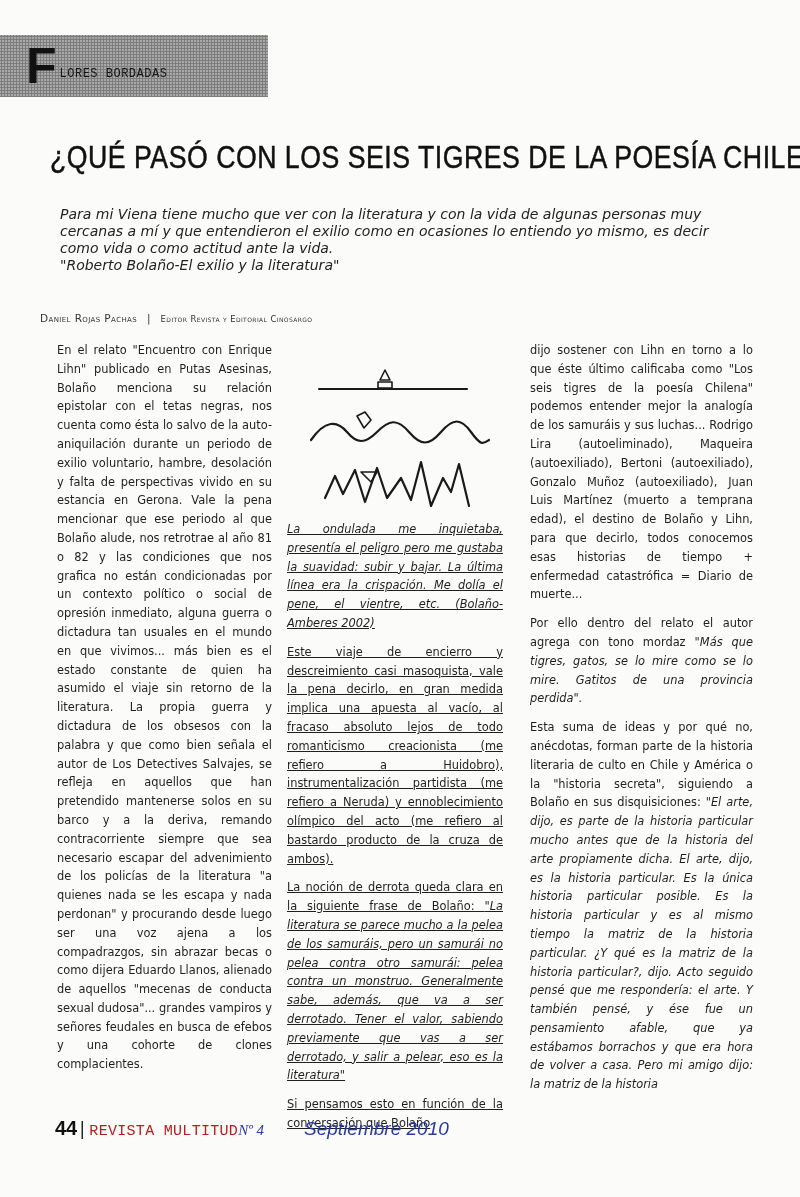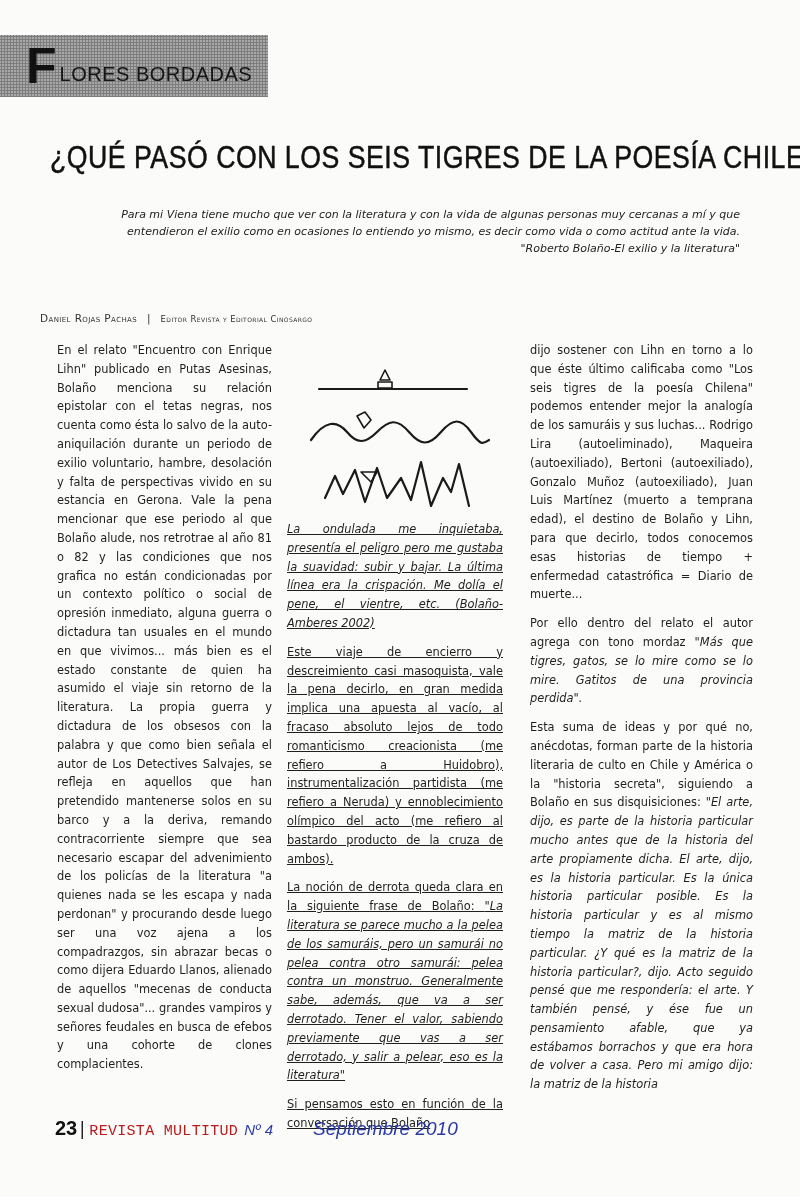--- a/index.html
+++ b/index.html
@@ -12,33 +12,33 @@
     background-color: #a8a8a8;
     background-image: radial-gradient(#7d7d7d 1px, transparent 1.2px);
     background-size: 3px 3px;
     display: flex; align-items: center;
   }
   .section-band .initial {
     font-family: "Liberation Sans", sans-serif; font-weight: 900; font-size: 50px;
     margin-left: 26px; line-height: 1; color: #111;
   }
   .section-band .rest {
-    font-family: Liberation Sans, sans-serif; font-size: 20px; letter-spacing: 0.5px;
+    font-family: Liberation Mono, monospace; font-size: 12px; letter-spacing: 0.5px;
     margin-left: 3px; margin-top: 16px; color: #151515;
   }
   .title {
     position: absolute; left: 50px; top: 140px; width: 720px;
     font-family: "Liberation Sans", sans-serif; font-size: 31px; font-weight: 400;
     transform: scaleX(0.86); transform-origin: left top; white-space: nowrap;
     letter-spacing: 0.6px; color: #111; -webkit-text-stroke: 0.5px #111;
     width: 840px;
   }
   .epigraph {
     position: absolute; left: 60px; top: 206px; width: 680px;
-    font-size: 11px; font-style: italic; text-align: right; line-height: 17px; color: #222;
+    font-size: 14px; font-style: italic; text-align: left; line-height: 17px; color: #222;
   }
   .epigraph .attribution { display: block; }
   .byline {
     position: absolute; left: 40px; top: 312px; font-size: 10.5px; color: #333;
     font-variant: small-caps; letter-spacing: 0.4px; white-space: nowrap;
   }
   .byline .sep { margin: 0 6px; font-variant: normal; }
   .byline .role { font-size: 8.5px; }
   .col {
     position: absolute; font-size: 11.4px; line-height: 18.8px; text-align: justify; color: #1f1f1f;
@@ -48,21 +48,21 @@
   .col2 { left: 287px; top: 520px; width: 216px; text-decoration: underline; }
   .col3 { left: 530px; top: 341px; width: 223px; }
   .figure { position: absolute; left: 285px; top: 360px; width: 230px; height: 160px; }
   .caption { font-style: italic; }
   .footer {
     position: absolute; left: 55px; top: 1117px; display: flex; align-items: baseline; white-space: nowrap;
   }
   .footer .pagenum { font-family: "Liberation Sans", sans-serif; font-weight: 700; font-size: 20px; color: #111; }
   .footer .pipe { font-size: 18px; margin: 0 4px 0 2px; color: #222; }
   .footer .mag { font-family: Liberation Mono, monospace; font-size: 15px; color: #b91c1c; letter-spacing: 0.3px; }
-  .footer .hand-issue { font-family: Liberation Sans, sans-serif; font-style: italic; color: #2a3aa8; font-size: 15px; margin-left: 6px; }
+  .footer .hand-issue { font-family: Liberation Serif, serif; font-style: italic; color: #2a3aa8; font-size: 15px; }
   .footer .hand-date { font-family: Liberation Sans, sans-serif; font-style: italic; color: #2a3aa8; font-size: 19px; margin-left: 40px; }
   i { font-style: italic; }
 </style>
 </head>
 <body>
 
 <div class="section-band">
   <span class="initial">F</span>
   <span class="rest">LORES BORDADAS</span>
 </div>
@@ -111,18 +111,18 @@
   <p>dijo sostener con Lihn en torno a lo que éste último calificaba como "Los seis tigres de la poesía Chilena" podemos entender mejor la analogía de los samuráis y sus luchas... Rodrigo Lira (autoeliminado), Maqueira (autoexiliado), Bertoni (autoexiliado), Gonzalo Muñoz (autoexiliado), Juan Luis Martínez (muerto a temprana edad), el destino de Bolaño y Lihn, para que decirlo, todos conocemos esas historias de tiempo + enfermedad catastrófica = Diario de muerte...</p>
   <p>
     <span>Por ello dentro del relato el autor agrega con tono mordaz </span><i>"Más que tigres, gatos, se lo mire como se lo mire. Gatitos de una provincia perdida".</i>
   </p>
   <p>
     <span>Esta suma de ideas y por qué no, anécdotas, forman parte de la historia literaria de culto en Chile y América o la "historia secreta", siguiendo a Bolaño en sus disquisiciones: </span><i>"El arte, dijo, es parte de la historia particular mucho antes que de la historia del arte propiamente dicha. El arte, dijo, es la historia particular. Es la única historia particular posible. Es la historia particular y es al mismo tiempo la matriz de la historia particular. ¿Y qué es la matriz de la historia particular?, dijo. Acto seguido pensé que me respondería: el arte. Y también pensé, y ése fue un pensamiento afable, que ya estábamos borrachos y que era hora de volver a casa. Pero mi amigo dijo: la matriz de la historia</i>
   </p>
 </div>
 
 <div class="footer">
-  <span class="pagenum">23</span>
+  <span class="pagenum">44</span>
   <span class="pipe">|</span>
   <span class="mag">REVISTA MULTITUD</span>
   <span class="hand-issue">Nº 4</span>
   <span class="hand-date">Septiembre 2010</span>
 </div>
 
 </body></html>

